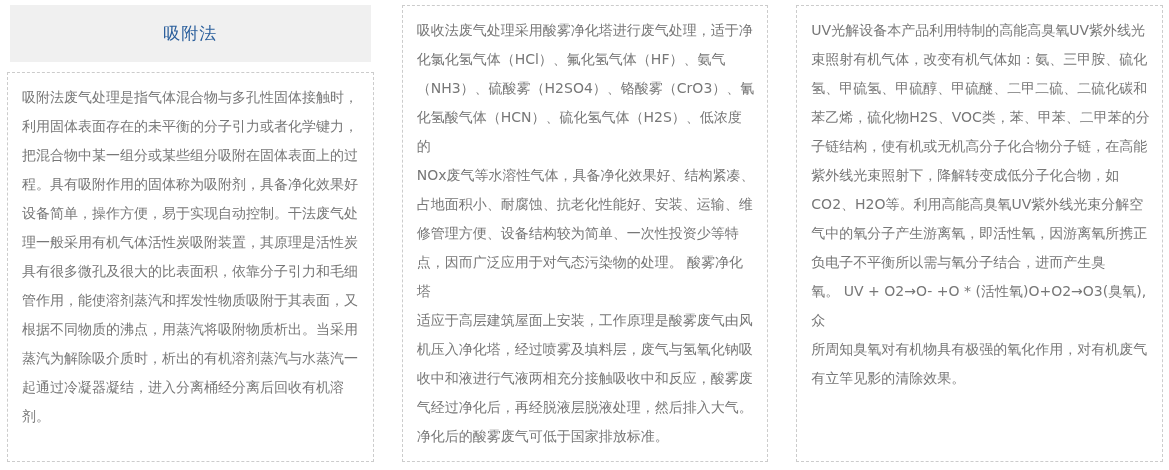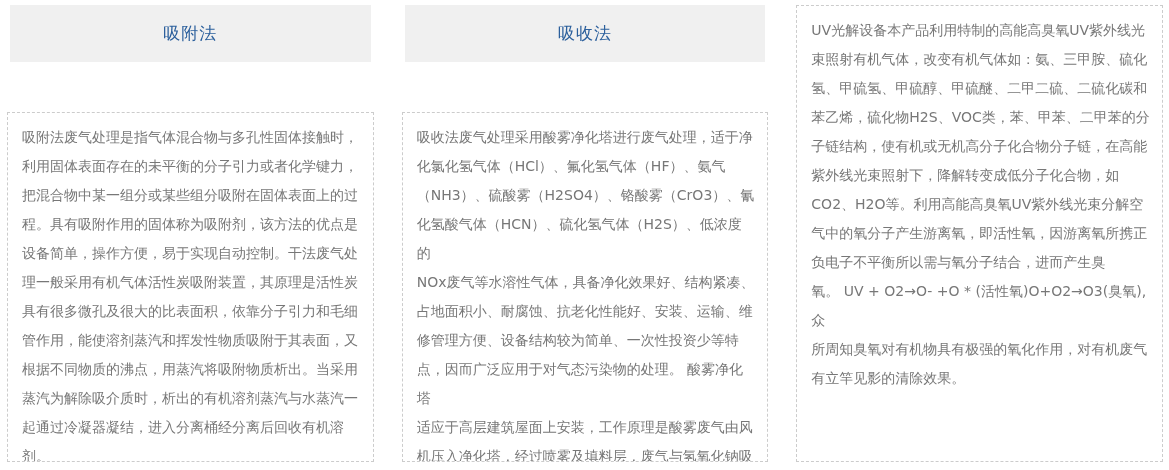--- a/index.html
+++ b/index.html
@@ -15,21 +15,20 @@
     padding: 5px 6px 8px 7px;
     display: flex;
     gap: 28px;
     background: #ffffff;
   }
   .card {
     flex: 1 1 0;
     min-width: 0;
     display: flex;
     flex-direction: column;
-    gap: 40px;
   }
   .card-header {
     background: var(--header-bg, #f0f0f0);
     height: 57px;
     flex: 0 0 57px;
     display: flex;
     align-items: center;
     justify-content: center;
     margin: 0 3px 10px 3px;
   }
@@ -62,36 +61,33 @@
 <div class="page">
 
   <section class="card">
     <header class="card-header">
       <h2 class="card-title">吸附法</h2>
     </header>
     <div class="card-body">
       <p class="card-text">吸附法废气处理是指气体混合物与多孔性固体接触时，
 利用固体表面存在的未平衡的分子引力或者化学键力，
 把混合物中某一组分或某些组分吸附在固体表面上的过
-程。具有吸附作用的固体称为吸附剂，该方法的优点是
+程。具有吸附作用的固体称为吸附剂，具备净化效果好
 设备简单，操作方便，易于实现自动控制。干法废气处
 理一般采用有机气体活性炭吸附装置，其原理是活性炭
 具有很多微孔及很大的比表面积，依靠分子引力和毛细
 管作用，能使溶剂蒸汽和挥发性物质吸附于其表面，又
 根据不同物质的沸点，用蒸汽将吸附物质析出。当采用
 蒸汽为解除吸介质时，析出的有机溶剂蒸汽与水蒸汽一
 起通过冷凝器凝结，进入分离桶经分离后回收有机溶
 剂。</p>
     </div>
   </section>
 
   <section class="card">
-    <header class="card-header">
-      <h2 class="card-title">吸收法</h2>
-    </header>
     <div class="card-body">
       <p class="card-text">吸收法废气处理采用酸雾净化塔进行废气处理，适于净
 化氯化氢气体（HCl）、氟化氢气体（HF）、氨气
 （NH3）、硫酸雾（H2SO4）、铬酸雾（CrO3）、氰
 化氢酸气体（HCN）、硫化氢气体（H2S）、低浓度的
 NOx废气等水溶性气体，具备净化效果好、结构紧凑、
 占地面积小、耐腐蚀、抗老化性能好、安装、运输、维
 修管理方便、设备结构较为简单、一次性投资少等特
 点，因而广泛应用于对气态污染物的处理。 酸雾净化塔
 适应于高层建筑屋面上安装，工作原理是酸雾废气由风

